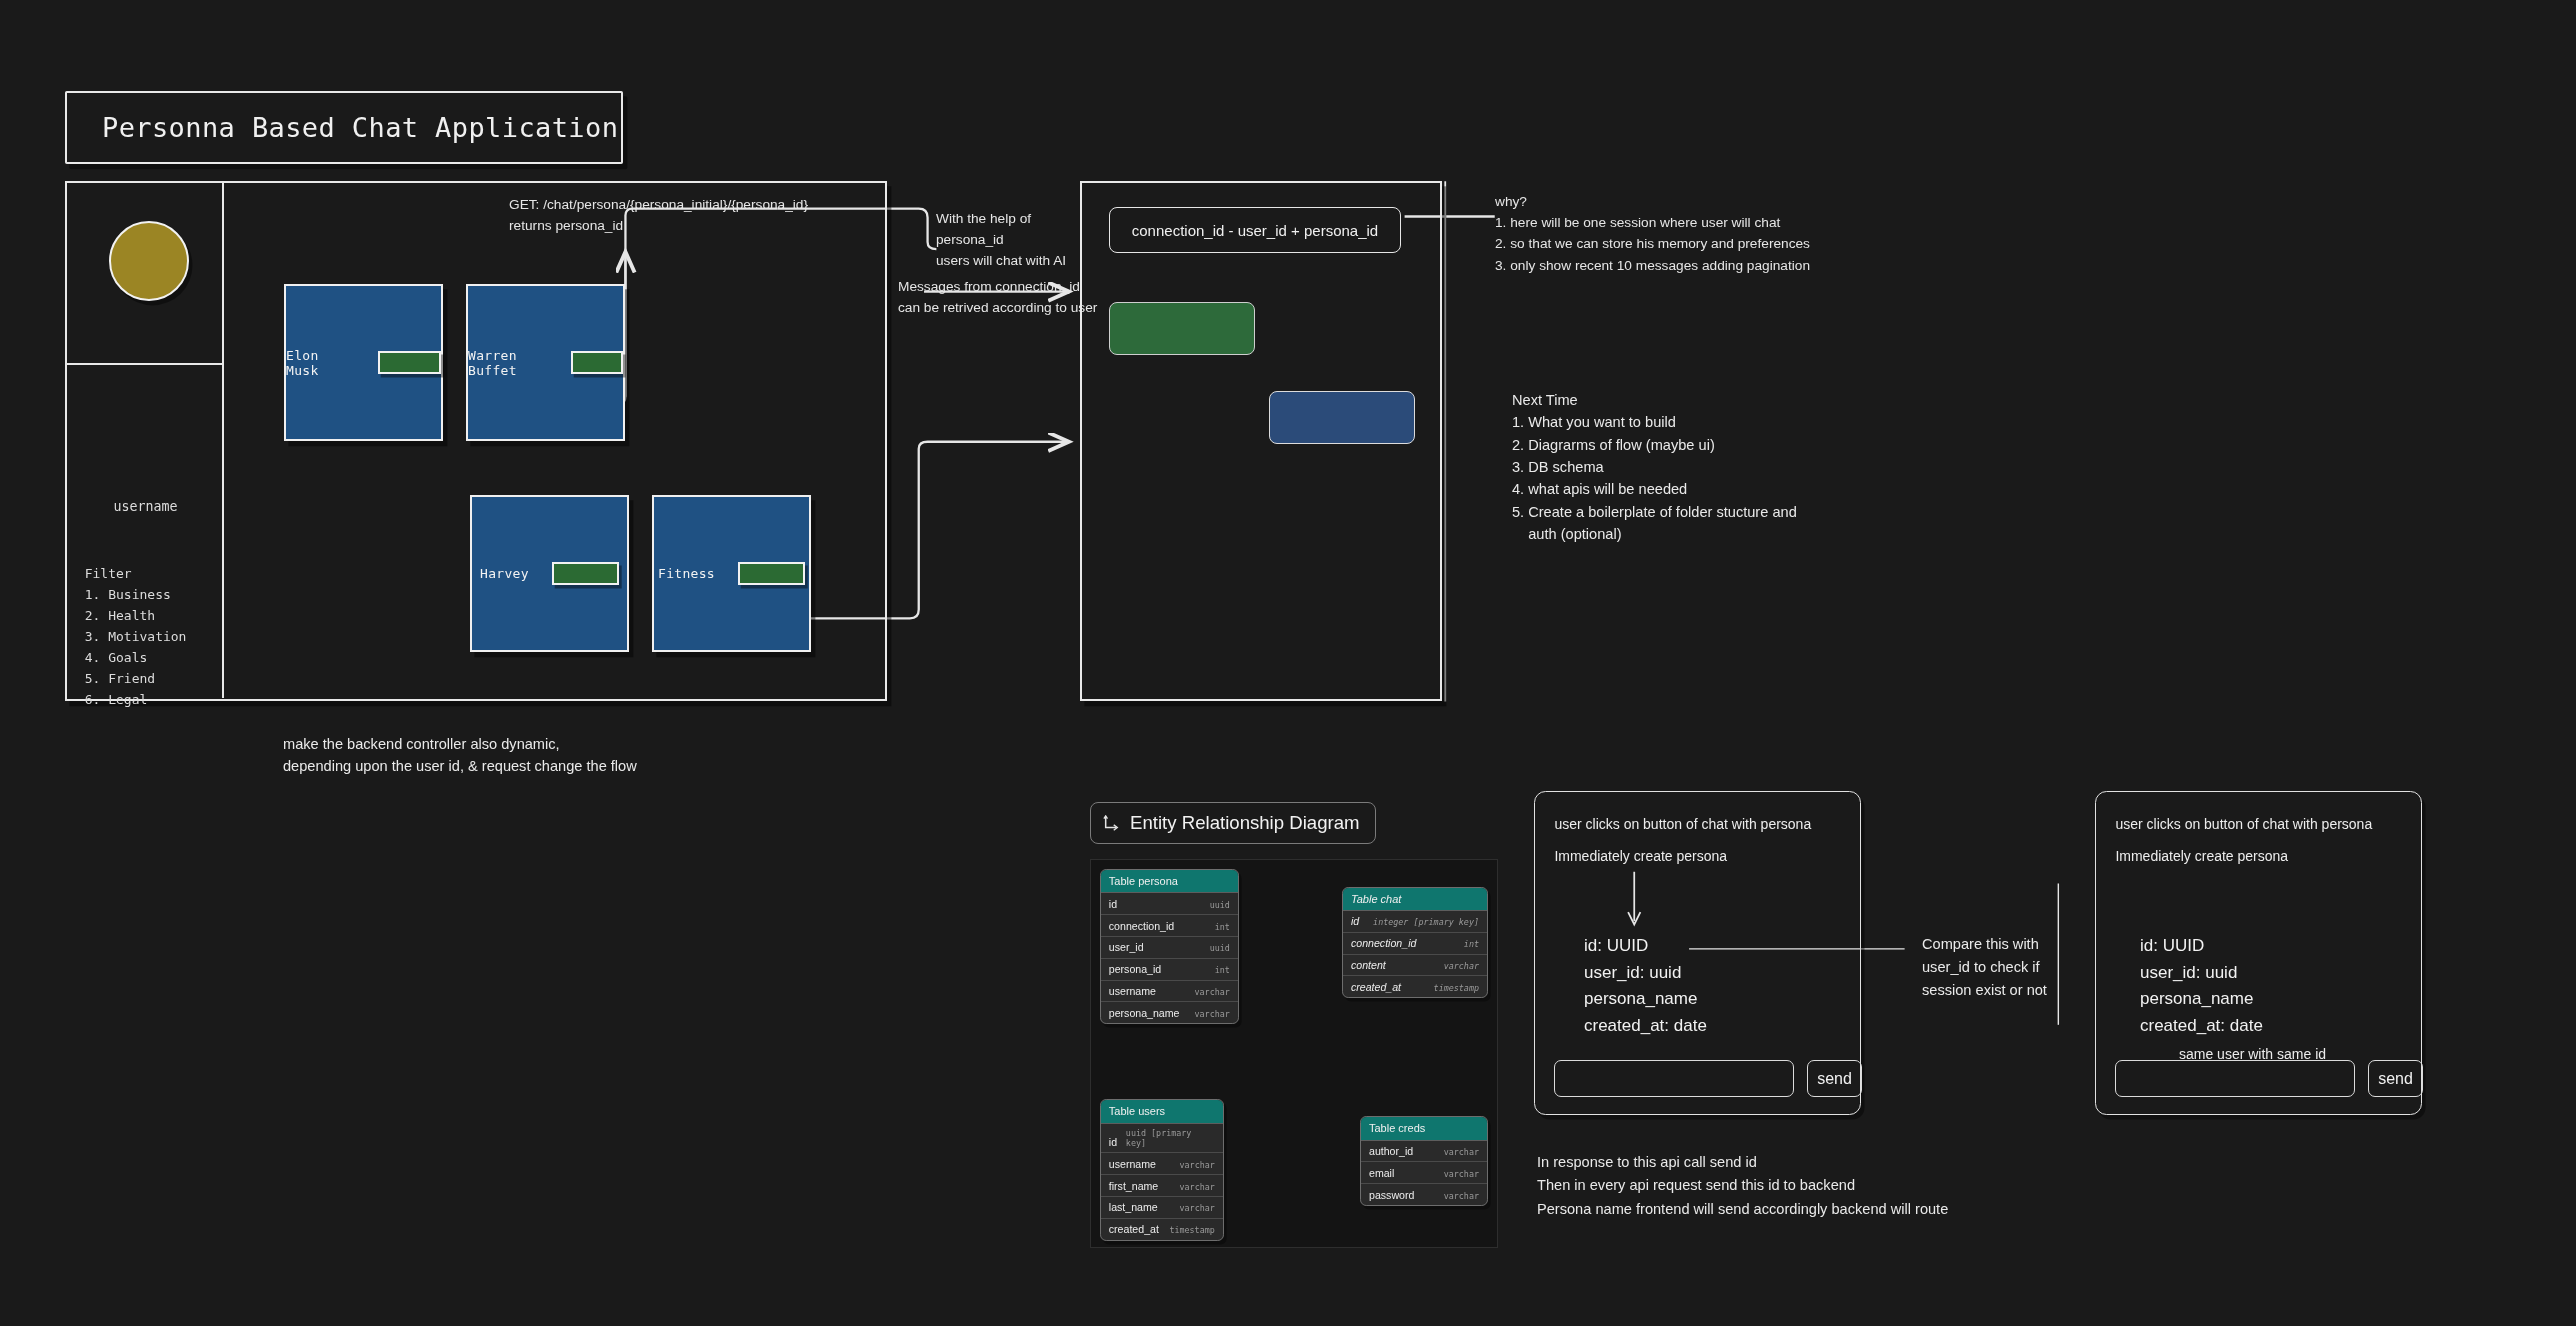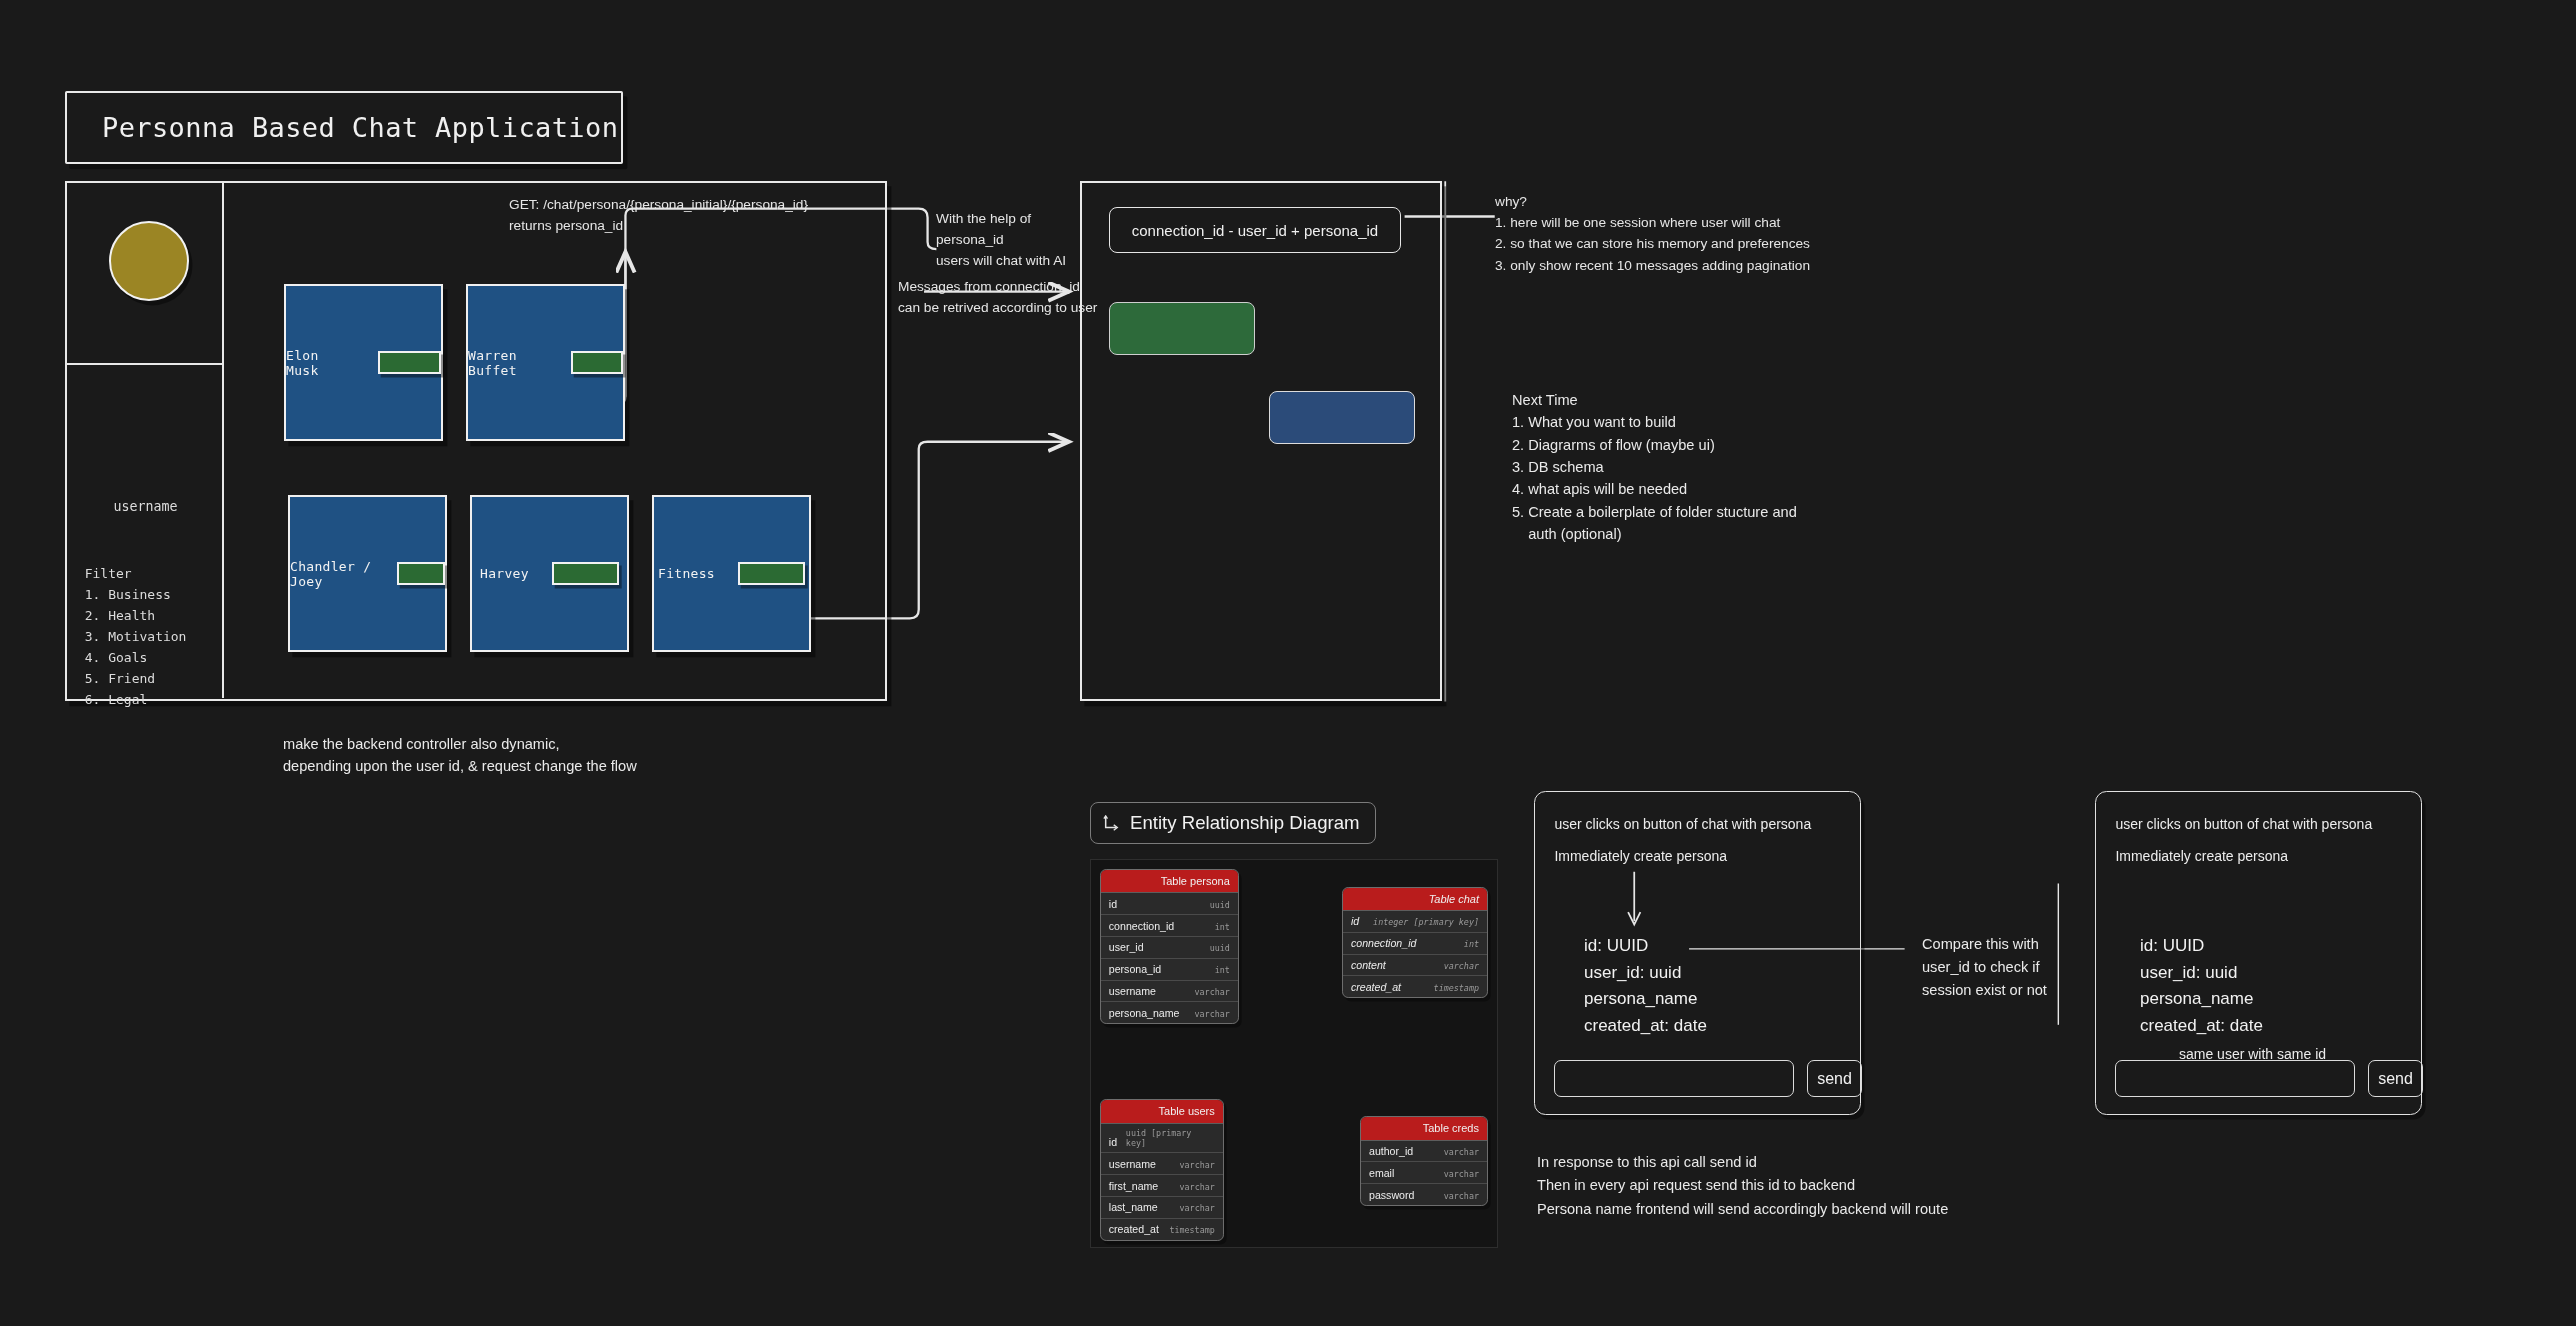--- a/index.html
+++ b/index.html
@@ -91,22 +91,22 @@
   .erd-panel {
     left: 1090px; top: 859px; width: 408px; height: 389px;
     border: 0.9px solid #2e2e2e; background: #141414;
   }
   .tbl {
     position: absolute; border: 0.9px solid #6d6d6d; border-radius: 6.2px;
     background: #2a2a2a; overflow: hidden;
     box-shadow: 2.7px 3.5px 0 rgba(0,0,0,.35);
   }
   .tbl-head {
-    background: #b91c1c; color: #f0f0f0; font-size: 11px;
-    padding: 5.3px 8px; border-bottom: 0.9px solid #5d5d5d; text-align: right;
+    background: #0f766e; color: #f0f0f0; font-size: 11px;
+    padding: 5.3px 8px; border-bottom: 0.9px solid #5d5d5d;
   }
   .tbl-row {
     display: flex; align-items: flex-end; justify-content: space-between;
     padding: 4.4px 8px; border-bottom: 0.9px solid #4a4a4a; gap: 8.8px;
   }
   .tbl-row:last-child { border-bottom: none; }
   .fld { font-size: 10.6px; color: #ededed; }
   .typ { font-size: 8.4px; color: #9a9a9a; font-family: "DejaVu Sans Mono", monospace; }
 
   
@@ -182,24 +182,20 @@
     </div>
 
     <div class="abs card" style="left:217px; top:101px;">
       <div class="card-title mono">Elon Musk</div>
       <div class="card-btn"></div>
     </div>
     <div class="abs card" style="left:399px; top:101px;">
       <div class="card-title mono">Warren Buffet</div>
       <div class="card-btn"></div>
     </div>
-    <div class="abs card" style="left:221px; top:312px;">
-      <div class="card-title mono">Chandler / Joey</div>
-      <div class="card-btn"></div>
-    </div>
     <div class="abs card" style="left:403px; top:312px;">
       <div class="card-title mono">Harvey</div>
       <div class="card-btn"></div>
     </div>
     <div class="abs card" style="left:585px; top:312px;">
       <div class="card-title mono">Fitness</div>
       <div class="card-btn"></div>
     </div>
   </div>
 

